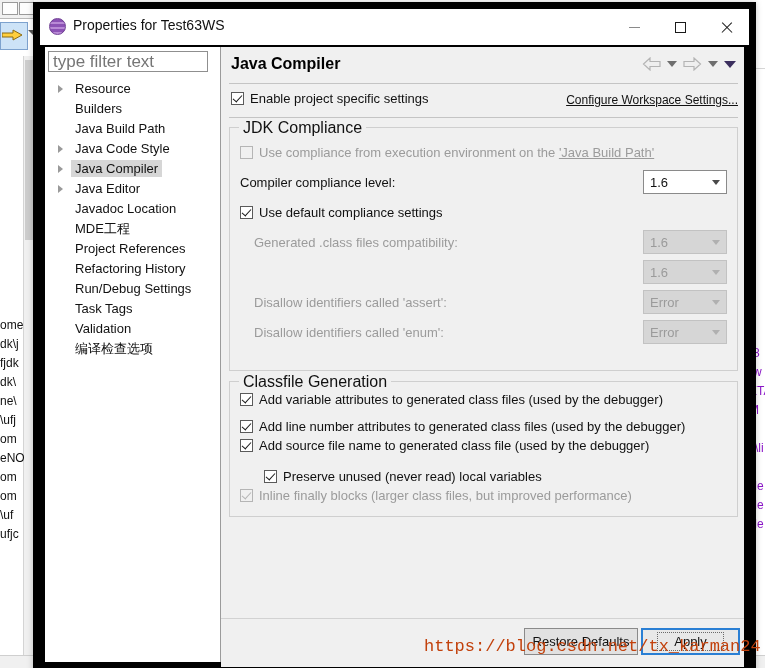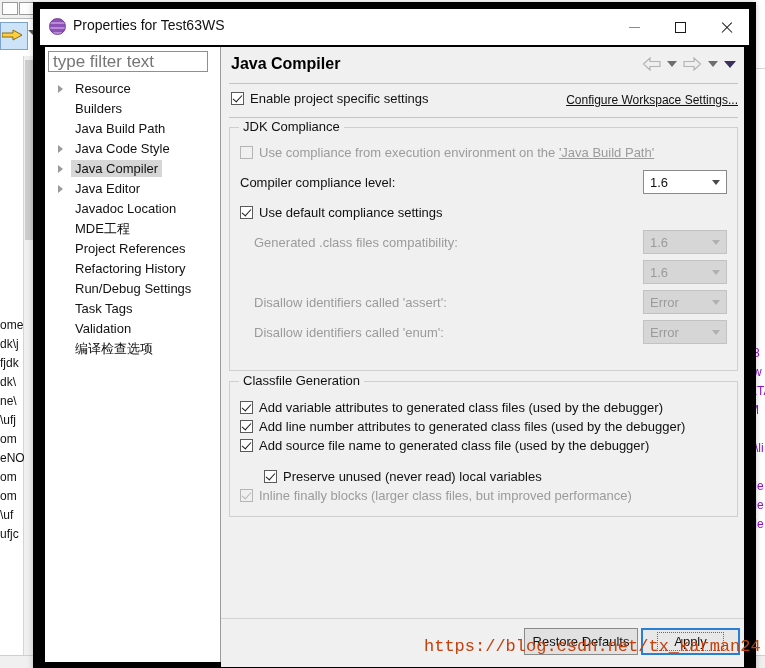--- a/index.html
+++ b/index.html
@@ -58,21 +58,21 @@
   .content{position:absolute;left:181px;top:38px;right:5px;bottom:5px;background:#f0f0f0;}
   .page-title{position:absolute;left:10px;top:8px;font-size:16px;font-weight:bold;color:#000;}
   .nav-icons{position:absolute;right:8px;top:10px;display:flex;align-items:center;gap:6px;}
   .nav-sep{position:absolute;left:8px;top:36px;right:6px;height:1px;background:#c4c4c4;}
 
   .enable-row{position:absolute;left:10px;top:44px;right:6px;height:22px;}
   .cfg-link{position:absolute;right:0;top:2px;font-size:12px;color:#111;text-decoration:underline;cursor:pointer;}
   .enable-sep{position:absolute;left:8px;top:70px;right:6px;height:1px;background:#c4c4c4;}
 
   .group{position:absolute;border:1px solid #cfcfcf;}
-  .group > .g-title{position:absolute;left:9px;top:-9px;background:#f0f0f0;padding:0 4px;font-size:13px;color:#111;}
+  .group > .g-title{position:absolute;left:9px;top:-9px;background:#f0f0f0;padding:0 4px;font-size:16px;color:#111;}
   #grp-jdk{left:8px;top:80px;right:6px;height:242px;}
   #grp-classfile{left:8px;top:334px;right:6px;height:134px;}
 
   .chk{display:inline-flex;align-items:center;font-size:13px;color:#111;white-space:nowrap;cursor:default;}
   .chk .box{width:13px;height:13px;border:1px solid #5a5a5a;background:#fff;box-sizing:border-box;
     margin-right:6px;position:relative;flex:0 0 auto;}
   .chk .box.checked:after{content:"";position:absolute;left:3px;top:0px;width:4px;height:8px;
     border:solid #1a1a1a;border-width:0 1.6px 1.6px 0;transform:rotate(42deg);}
   .chk.disabled{color:#9b9b9b;}
   .chk.disabled .box{border-color:#b5b5b5;background:#f0f0f0;}
@@ -270,21 +270,21 @@
       </div>
       <div class="combo disabled" style="top:192px;">
         <span class="cv">Error</span>
         <span class="carat"></span>
       </div>
     </div>
 
     <div class="group" id="grp-classfile">
       <span class="g-title">Classfile Generation</span>
       <div id="classfile-options" style="position:absolute;left:10px;top:10px;right:8px;">
-          <div style="height: 23px; display: flex; align-items: flex-end;">
+          <div style="height: 23px; display: flex; align-items: flex-start;">
             <span class="chk">
               <span class="box checked"></span>
               <span>Add variable attributes to generated class files (used by the debugger)</span>
             </span>
           </div>
           <div style="height: 23px; display: flex; align-items: center;">
             <span class="chk">
               <span class="box checked"></span>
               <span>Add line number attributes to generated class files (used by the debugger)</span>
             </span>

